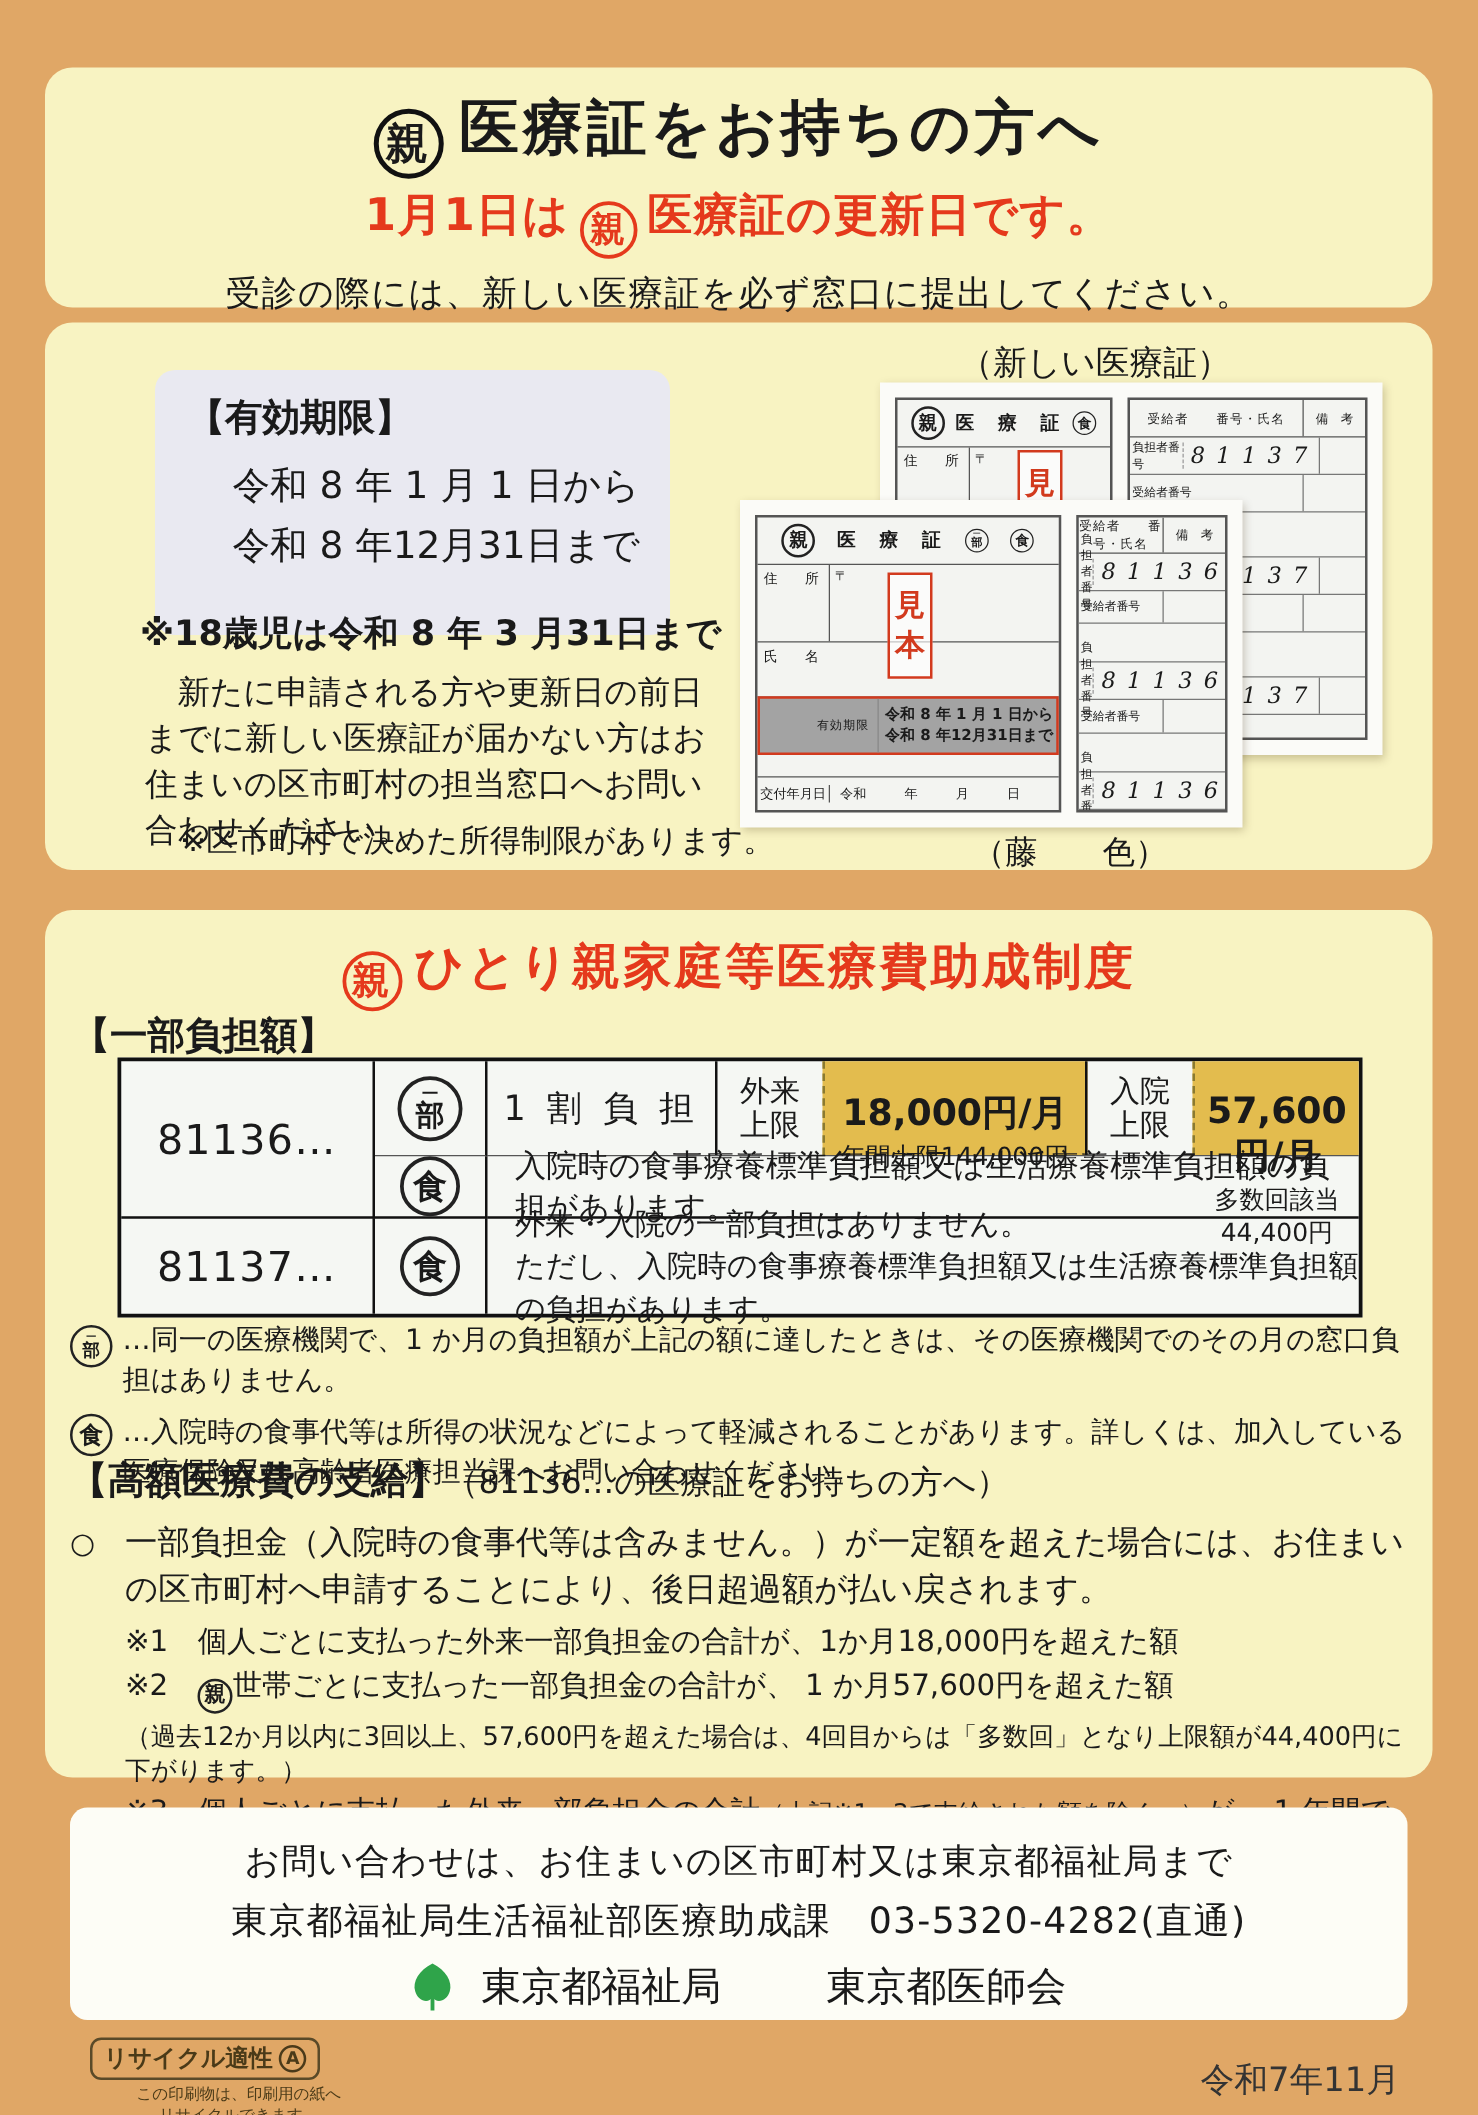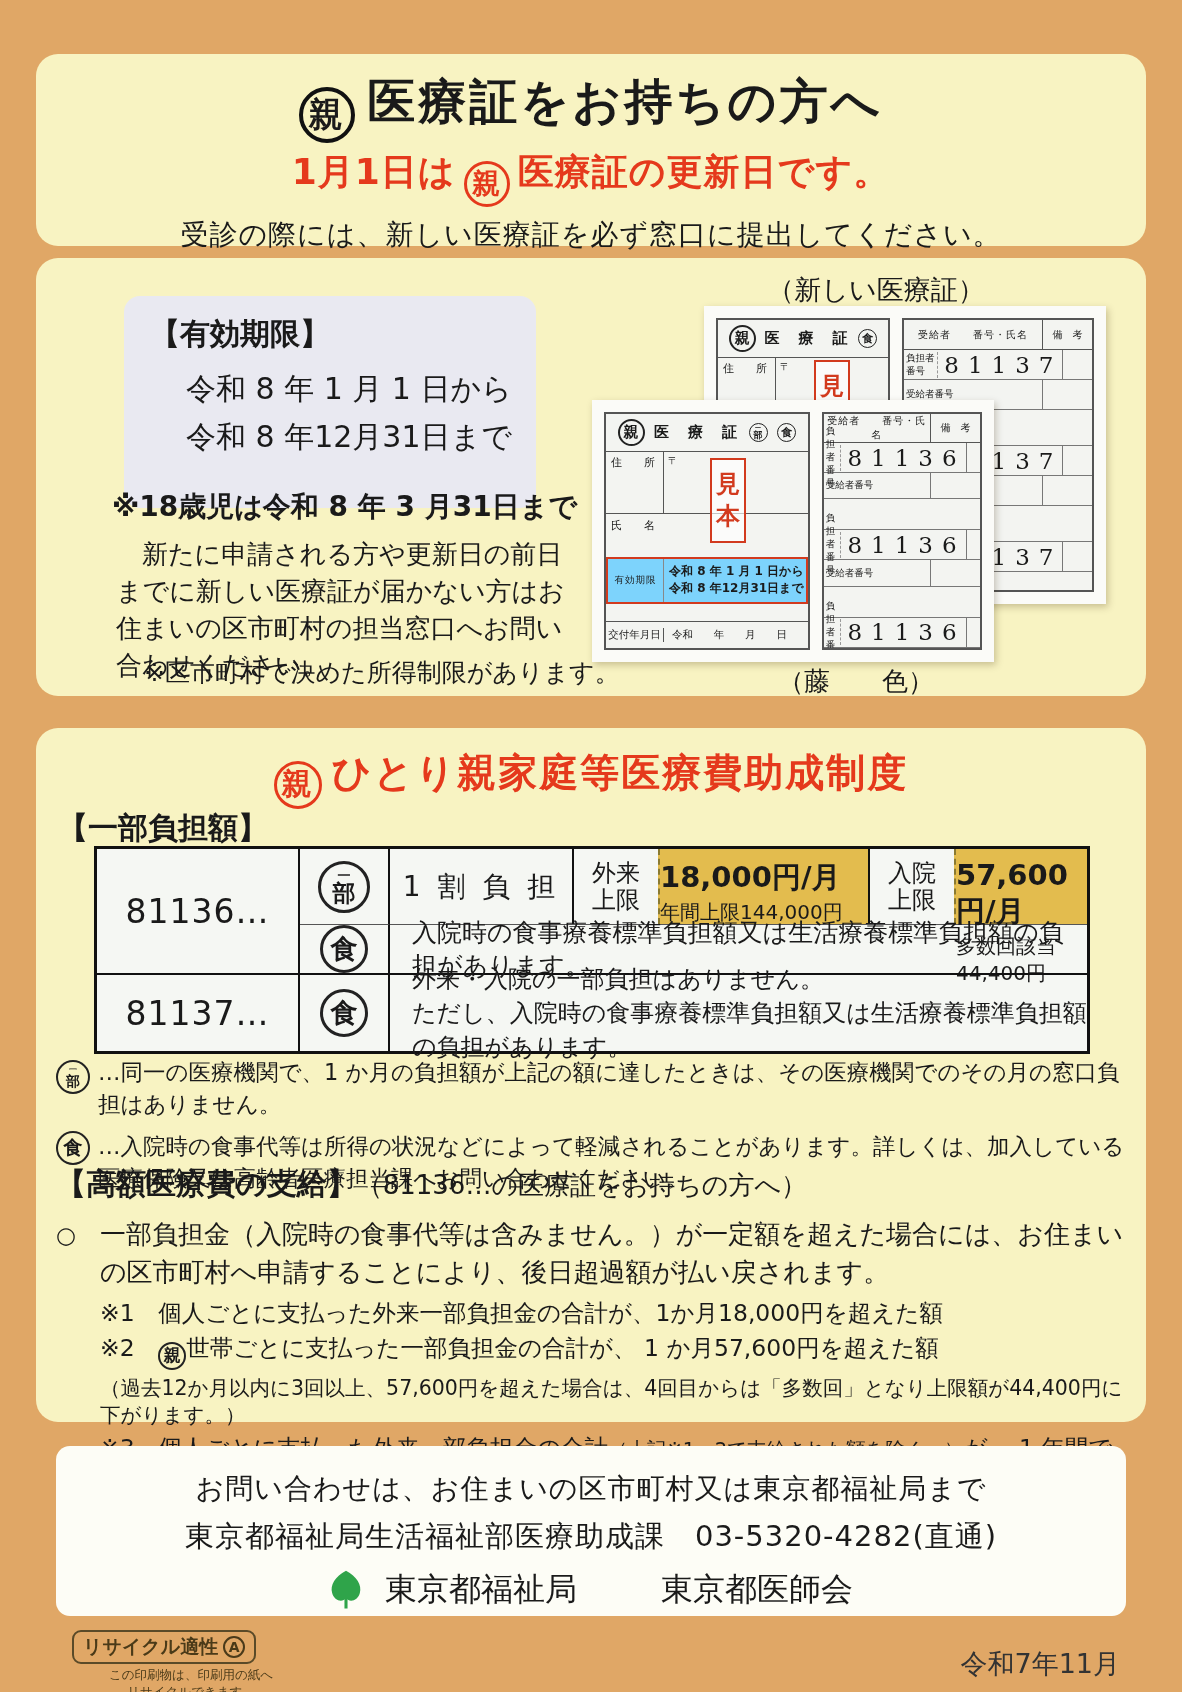--- a/index.html
+++ b/index.html
@@ -48,37 +48,37 @@
   .cl-header { display:flex; align-items:center; justify-content:space-evenly; border-bottom:1px solid #555; padding:5px 2px; font-weight:bold; }
   .cl-title { font-size:15px; letter-spacing:2px; }
   .c-cert-mark { width:27px; height:27px; border:2px solid #222; font-size:15px; }
   .c-cert-badge { width:19px; height:19px; border:1px solid #222; font-size:11px; }
   .c-cert-badge.ichibu span:first-child { font-size:6px; }
   .c-cert-badge.ichibu span:last-child { font-size:9px; }
   .cl-addr { display:flex; border-bottom:1px solid #555; height:62px; font-size:11px; }
   .cl-addr .lbl { width:58px; border-right:1px solid #555; padding:3px 0 0 5px; }
   .cl-addr .val { padding:2px 0 0 4px; font-size:10px; }
   .cl-name { border-bottom:1px solid #555; height:44px; font-size:11px; padding:4px 0 0 5px; }
-  .cl-validity { display:flex; border:2px solid #d23a1e; margin:-1px 0; font-size:11px; background:#7dd3fc; }
+  .cl-validity { display:flex; border:2px solid #d23a1e; margin:-1px 0; font-size:11px; background:#a3a3a3;padding-left:39px; }
   .cl-validity .lbl { width:56px; border-right:1px solid #888; display:flex; align-items:center; justify-content:center; font-size:9.5px; letter-spacing:1px; }
   .cl-validity .val { padding:4px 2px 4px 5px; font-size:12px; font-weight:bold; line-height:1.45; white-space:nowrap; }
   .cl-fill { flex:1; }
   .cl-issue { border-top:1px solid #555; height:27px; display:flex; align-items:center; font-size:10.5px; }
   .cl-issue .lbl { width:58px; border-right:1px solid #555; text-align:center; }
   .cl-issue .era { margin-left:8px; }
   .cl-issue .ymd { flex:1; display:flex; justify-content:space-evenly; }
   .specimen { position:absolute; left:104px; top:44px; width:36px; padding:8px 0; border:2px solid #d23a1e;
               color:#d23a1e; background:rgba(255,255,255,.65); display:flex; flex-direction:column; align-items:center;
               font-size:24px; font-weight:bold; line-height:1.35; z-index:3; }
   .cr-header { display:flex; border-bottom:1px solid #555; font-size:10px; height:30px; align-items:center; }
   .cr-h1 { flex:1; text-align:center; letter-spacing:1px; }
   .cr-h2 { width:50px; border-left:1px solid #555; height:100%; display:flex; align-items:center; justify-content:center; }
   .cr-row { display:flex; border-bottom:1px solid #777; height:30px; align-items:center; font-size:9.5px; }
   .cr-lbl { width:56px; padding-left:2px; }
-  .cr-digits { flex:1; border-left:1px dashed #999; font-size:23px; letter-spacing:9px; padding-left:6px; font-family:"DejaVu Serif", serif; }
+  .cr-digits { flex:1; border-left:1px dashed #999; font-size:18px; letter-spacing:9px; padding-left:6px; font-family:"DejaVu Serif", serif;font-style:italic; }
   .cr-rem { width:50px; border-left:1px solid #777; height:100%; }
   .cr-gap { height:36px; border-bottom:1px solid #777; }
   .cr-fill { flex:1; }
 
   
   #panel3 { left:36px; top:728px; width:1110px; height:694px; }
   .section-title { text-align:center; margin-top:18px; font-size:39px; font-weight:bold; color:#e5391c; letter-spacing:2px; }
   .copay-heading { position:absolute; left:22px; top:80px; font-size:30px; font-weight:bold; }
   .copay-table { position:absolute; left:58px; top:118px; width:996px; border:3px solid #111; background:#f5f7f3;
                  display:grid; grid-template-columns:203px 90px 1fr; grid-template-rows:76px 50px 76px; }
@@ -87,21 +87,21 @@
   .ct-badge { display:flex; align-items:center; justify-content:center; }
   .ct-b1 { grid-row:1; grid-column:2; border-right:2px solid #111; border-bottom:1px solid #555; }
   .ct-c1 { grid-row:1; grid-column:3; border-bottom:1px solid #555; display:flex; align-items:stretch; }
   .ct-b2 { grid-row:2; grid-column:2; border-right:2px solid #111; border-bottom:2px solid #111; }
   .ct-c2 { grid-row:2; grid-column:3; border-bottom:2px solid #111; display:flex; align-items:center; padding-left:22px; font-size:25px; }
   .ct-code3 { grid-row:3; grid-column:1; border-right:2px solid #111; }
   .ct-b3 { grid-row:3; grid-column:2; border-right:2px solid #111; }
   .ct-c3 { grid-row:3; grid-column:3; display:flex; flex-direction:column; justify-content:center; padding-left:22px; font-size:24px; line-height:1.42; }
   .seg-label { width:184px; display:flex; align-items:center; justify-content:center; font-size:28px; letter-spacing:4px; border-right:2px solid #111; }
   .seg-limit { width:84px; display:flex; align-items:center; justify-content:center; font-size:24px; line-height:1.12; white-space:pre-line; }
-  .seg-gold { background:#e3bc4e; border-left:2px dashed #8a7a30; text-align:left; padding-top:9px; }
+  .seg-gold { background:#e3bc4e; border-left:2px dashed #8a7a30; text-align:center; padding-top:22px; }
   .seg-gold.g1 { width:212px; border-right:2px solid #111; }
   .seg-gold.g2 { flex:1; }
   .amt { font-size:29px; font-weight:600; }
   .amt-note { font-size:20px; margin-top:1px; }
   .c-ichibu { width:52px; height:52px; border:3px solid #222; }
   .c-ichibu span:first-child { font-size:13px; }
   .c-ichibu span:last-child { font-size:23px; }
   .c-shoku { width:48px; height:48px; border:3px solid #222; font-size:27px; }
 
   .copay-notes { position:absolute; left:20px; top:328px; width:1072px; }

